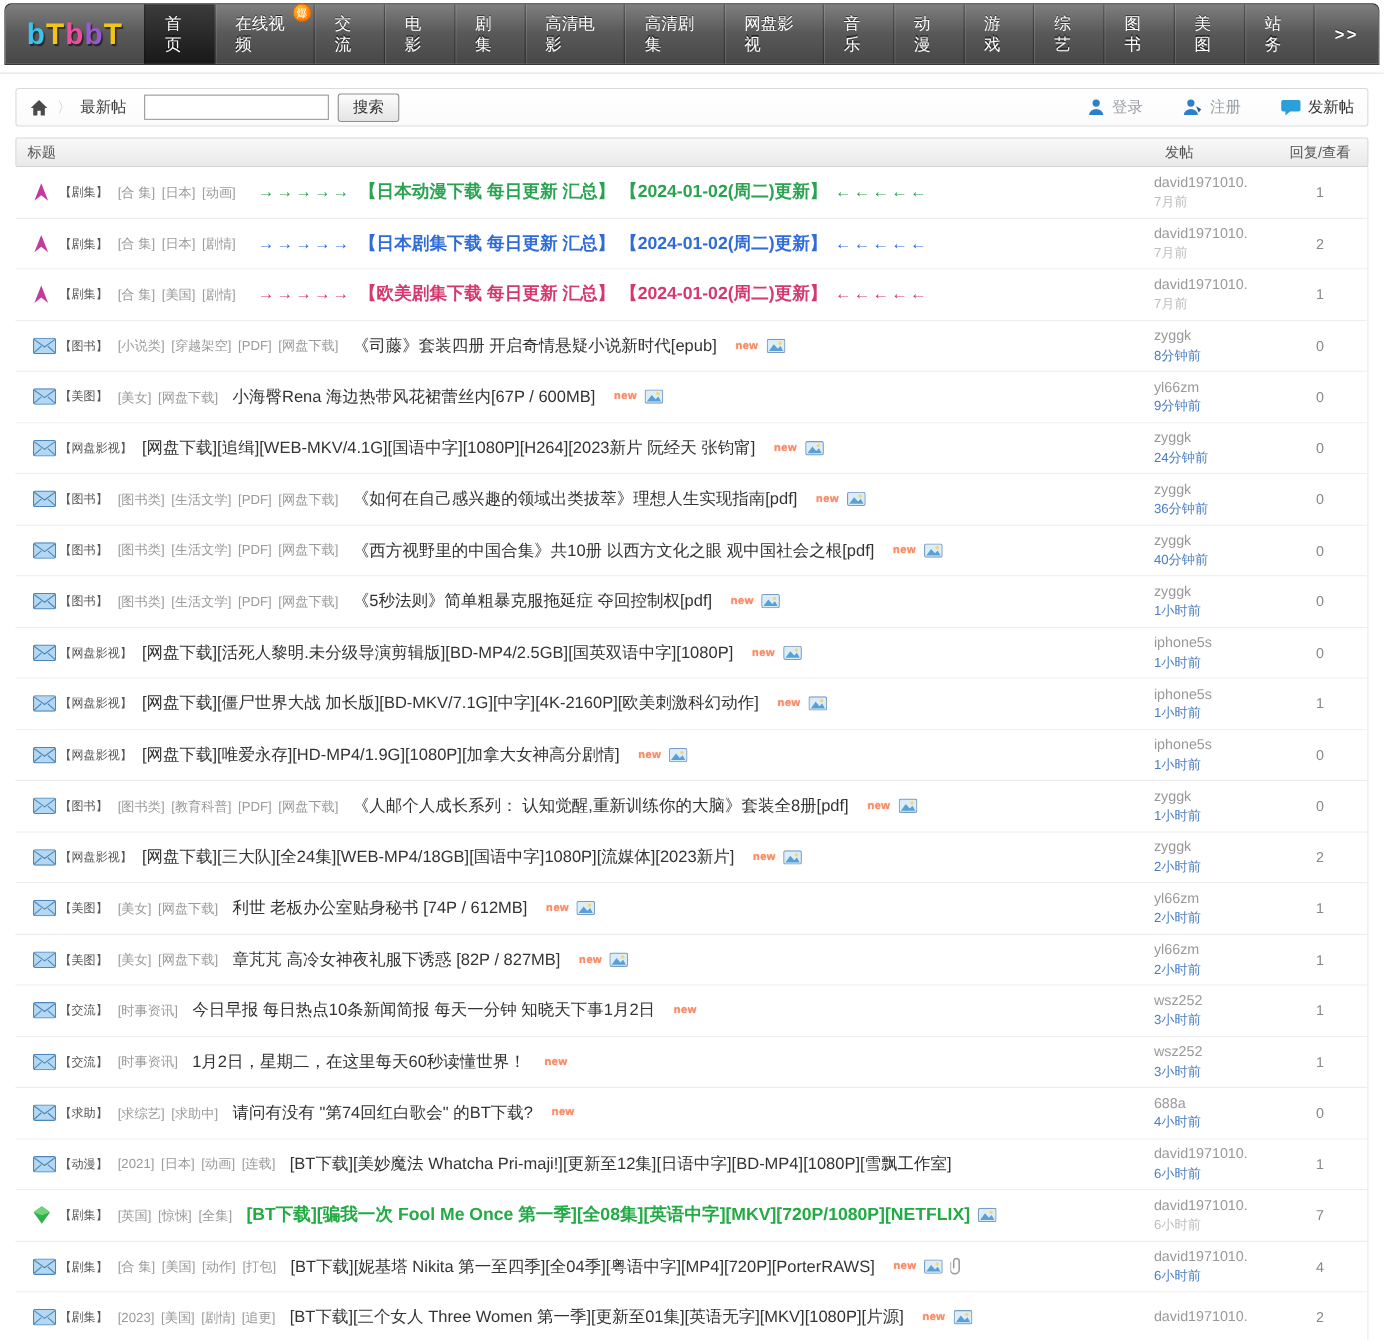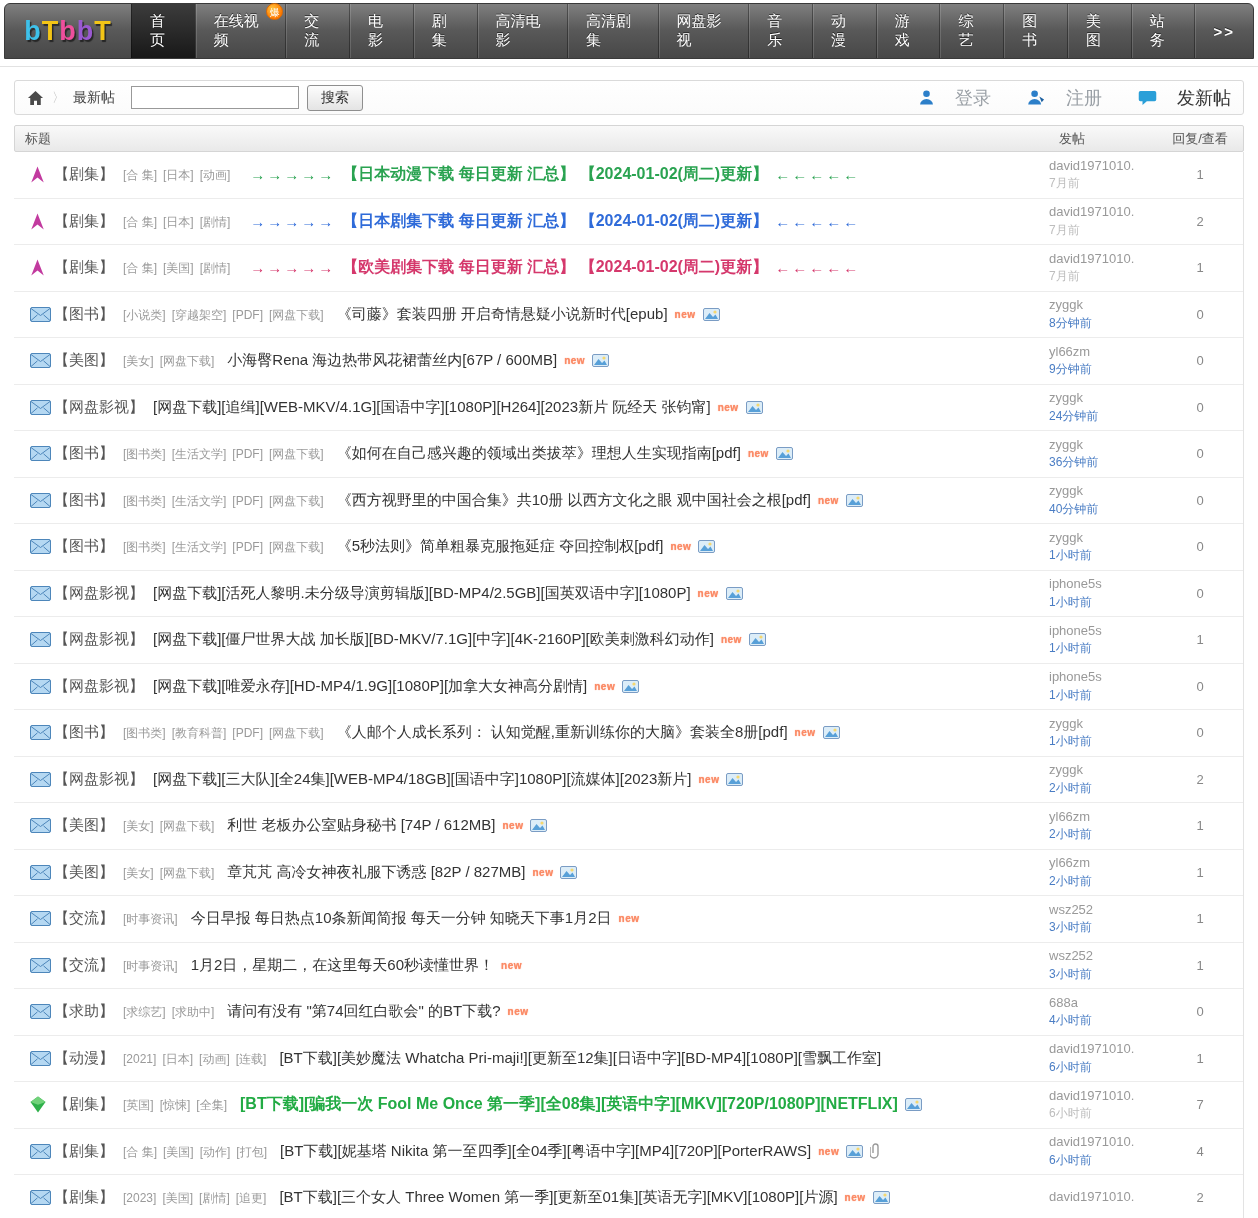--- a/index.html
+++ b/index.html
@@ -30,44 +30,44 @@
   .crumbbar { margin:13px 14px 0; height:35px; border:1px solid #dadada; border-radius:3px;
     background:linear-gradient(#ffffff,#fbfbfb); display:flex; align-items:center; padding:0 12px; }
   .crumbbar .homeico { display:flex; align-items:center; margin-right:6px; cursor:pointer; }
   .crumbbar .sep { color:#c0c0c0; font-size:13px; margin:0 8px 0 2px; }
   .crumbbar .crumb { font-size:14px; color:#444; margin-right:16px; }
   .searchbox { width:168px; height:23px; border:1px solid #999; background:#fff; padding:0 5px;
     font-size:13px; outline:none; }
   .searchbtn { margin-left:8px; height:26px; padding:0 13px; font-size:14px; color:#333;
     background:linear-gradient(#fdfdfd,#e4e4e4); border:1px solid #8f8f8f; border-radius:3px; cursor:pointer; }
   .crumb-right { margin-left:auto; display:flex; align-items:center; gap:36px; }
-  .userlink { display:flex; align-items:center; gap:20px; font-size:18px; color:#9aa0a6; cursor:pointer; }
+  .userlink { display:flex; align-items:center; gap:6px; font-size:14px; color:#9aa0a6; cursor:pointer; }
   .userlink.newpost { color:#333; }
 
   
   .listwrap { margin:10px 14px 0; }
   .thead { height:27px; display:flex; align-items:center;
     background:linear-gradient(#f9f9f9,#e9e9e9); border:1px solid #d5d5d5; border-radius:2px;
     font-size:13px; color:#555; }
   .h-title { flex:1; padding-left:10px; }
   .h-author { width:112px; padding-left:14px; }
   .h-replies { width:86px; text-align:center; }
 
   .list { border-right:1px solid #e3e3e3; }
   .row { display:flex; align-items:center; height:46.5px; border-bottom:1px solid #ececec;
     padding-left:16px; background:#fff; }
   .row-icon { width:24px; flex:none; display:flex; align-items:center; }
-  .cat { font-size:15px; color:#555; margin-right:9px; white-space:nowrap; cursor:pointer; }
+  .cat { font-size:11px; color:#555; margin-right:9px; white-space:nowrap; cursor:pointer; }
   .tags { white-space:nowrap; margin-right:7px; }
   .tag { font-size:12px; color:#9a9a9a; margin-right:6px; cursor:pointer; }
   .titlewrap { flex:1; min-width:0; white-space:nowrap; overflow:hidden; display:flex; align-items:center; }
   .title { font-size:15px; color:#333; text-decoration:none; cursor:pointer; white-space:nowrap; }
   .title.bold { font-weight:bold; font-size:16px; }
   .arrow { font-size:15px; margin:0 7px; letter-spacing:2px; white-space:nowrap; }
-  .newbadge { font-size:10px; font-weight:bold; color:#fb8b66; margin-left:7px; letter-spacing:.5px;
+  .newbadge { font-size:10px; font-weight:bold; color:#fb8b66; margin-left:17px; letter-spacing:.5px;
     text-shadow:0 0 1px rgba(251,120,80,.9); flex:none; }
   .bico { margin-left:7px; flex:none; display:inline-flex; align-items:center; cursor:pointer; }
   .author { width:112px; flex:none; padding-left:4px; line-height:1.45; overflow:hidden; }
   .author .name { font-size:13px; color:#999; white-space:nowrap; cursor:pointer; }
   .author .time { font-size:12px; color:#4a7dc4; white-space:nowrap; cursor:pointer; }
   .author .time.visited { color:#bdbdbd; }
   .replies { width:86px; flex:none; text-align:center; font-size:13px; color:#888; }
 </style>
 </head>
 <body>

